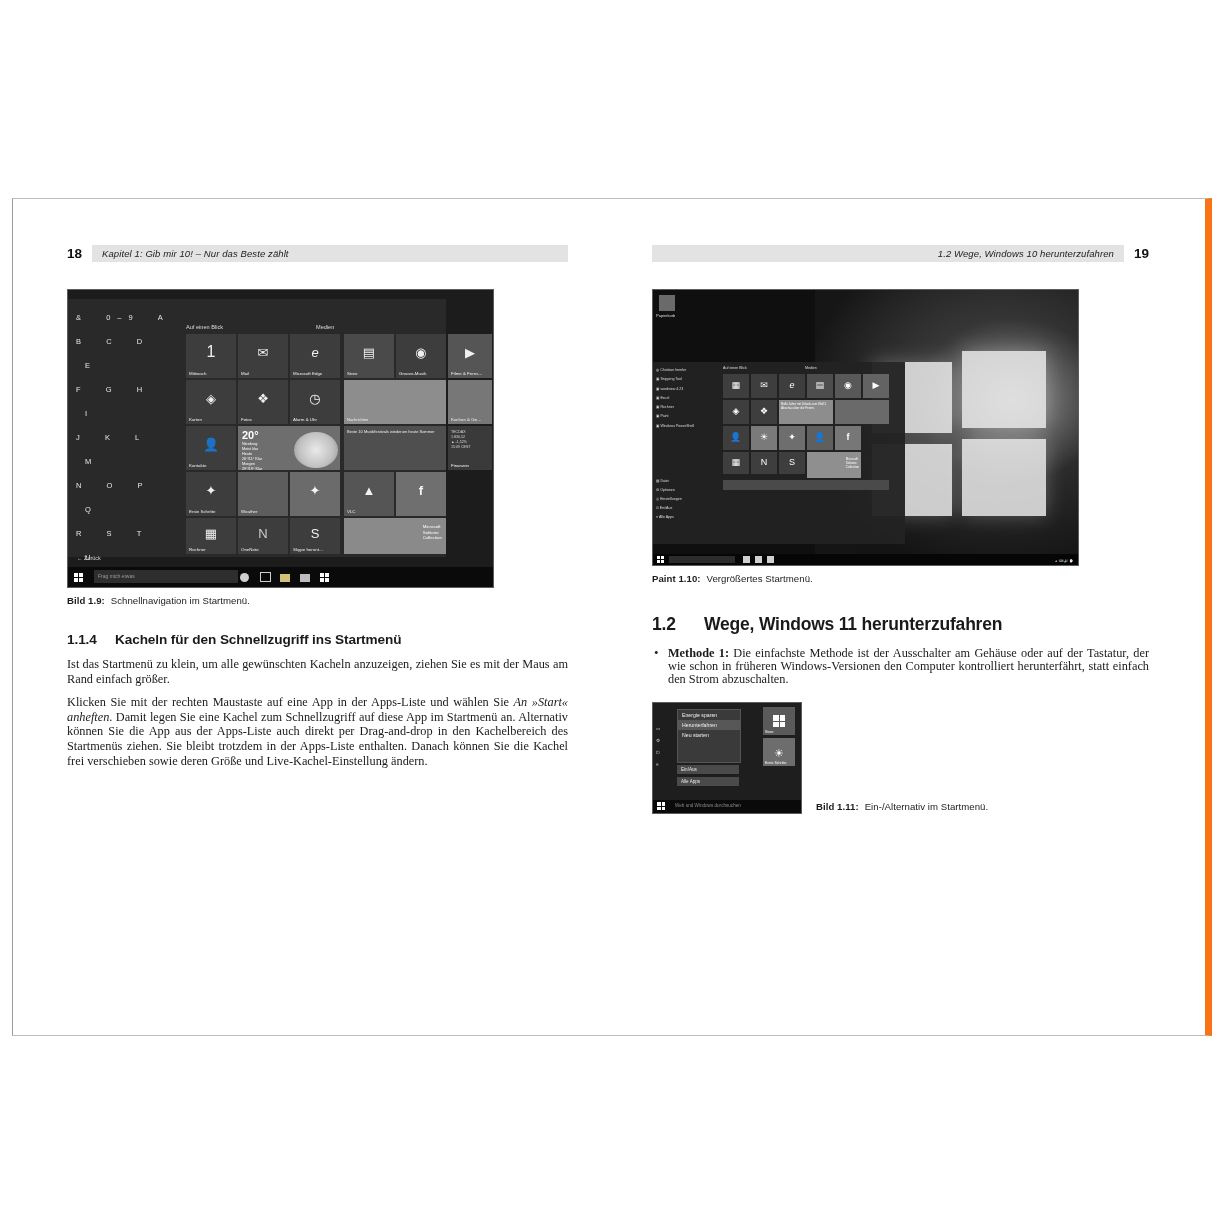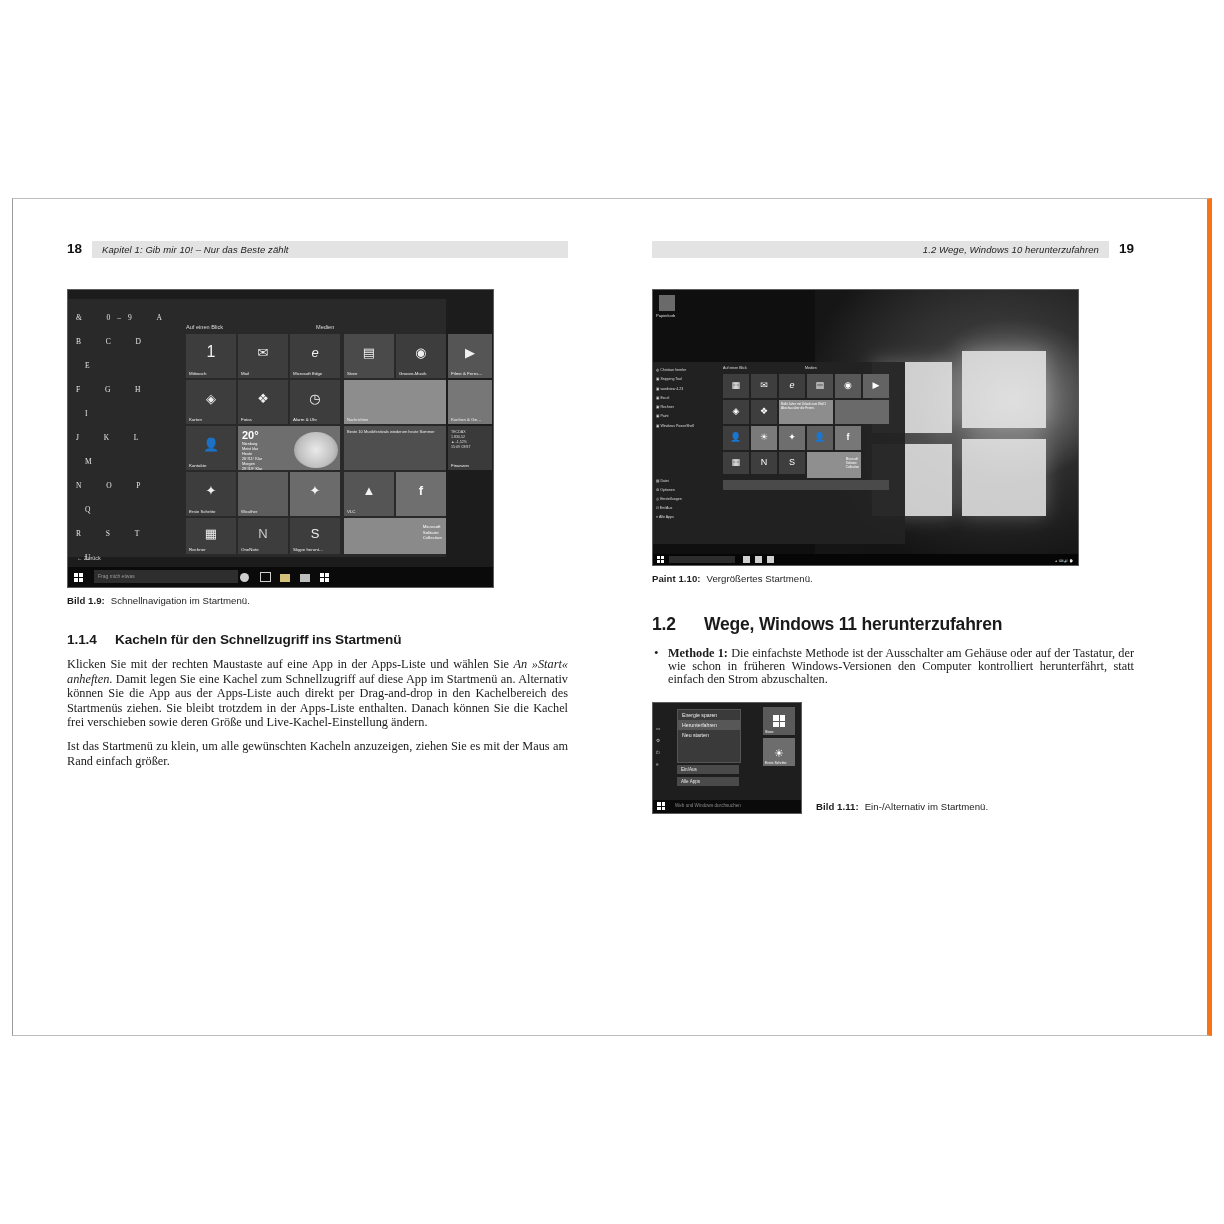--- a/index.html
+++ b/index.html
@@ -33,40 +33,41 @@
   }
   .page-left {
     width: 596px;
     border-left: 1px solid #9a9a9a;
     border-top: 1px solid #bdbdbd;
     border-bottom: 1px solid #bdbdbd;
     padding: 0 40px 0 54px;
   }
   .page-right {
     width: 604px;
-    border-right: 5px solid #f97316;
+    border-right: 7px solid #f97316;
     border-top: 1px solid #bdbdbd;
     border-bottom: 1px solid #bdbdbd;
-    padding: 0 73px 0 44px;
+    padding: 0 56px 0 44px;
   }
   .gutter {
     position: absolute;
     left: 596px;
     top: 0;
     width: 8px;
     height: 100%;
     background: linear-gradient(to right, #ffffff 0%, #d8d8d8 35%, #9e9e9e 50%, #d8d8d8 65%, #ffffff 100%);
   }
 
   
   .runhead {
     position: relative;
     margin-top: 42px;
     height: 24px;
     display: flex;
+    align-items: center;
   }
   .runhead .band {
     background: #e3e3e3;
     height: 17px;
     flex: 1;
     display: flex;
     align-items: center;
     font-style: italic;
     font-size: 9.5px;
     color: #222;
@@ -182,21 +183,20 @@
     opacity: 0.97;
   }
   .sm9 .alpha {
     position: absolute;
     left: 8px; top: 16px;
     width: 96px;
     color: #e6e6e6;
     font-size: 7.5px;
     line-height: 24px;
     letter-spacing: 7px;
-    font-family: Liberation Serif, serif;
   }
   .sm9 .colhead {
     position: absolute;
     color: #dcdcdc;
     font-size: 5.6px;
   }
   .sm9 .tile {
     position: absolute;
     background: #3d3d3d;
     color: #f0f0f0;
@@ -512,29 +512,29 @@
     </div>
 
     <div class="caption">
       <b>Bild 1.9:</b><span class="cap-text">Schnellnavigation im Startmenü.</span>
     </div>
 
     <h3 class="sub">
       <span class="num">1.1.4</span><span>Kacheln für den Schnellzugriff ins Startmenü</span>
     </h3>
 
+    <p class="body">Ist das Startmenü zu klein, um alle gewünschten Kacheln anzuzeigen, ziehen Sie es mit der Maus am Rand einfach größer.</p>
     <p class="body">
       Klicken Sie mit der rechten Maustaste auf eine App in der Apps-Liste und wählen
       Sie <i>An »Start« anheften</i>. Damit legen Sie eine Kachel zum Schnellzugriff auf diese
       App im Startmenü an. Alternativ können Sie die App aus der Apps-Liste auch direkt
       per Drag-and-drop in den Kachelbereich des Startmenüs ziehen. Sie bleibt trotzdem
       in der Apps-Liste enthalten. Danach können Sie die Kachel frei verschieben
       sowie deren Größe und Live-Kachel-Einstellung ändern.
     </p>
-    <p class="body">Ist das Startmenü zu klein, um alle gewünschten Kacheln anzuzeigen, ziehen Sie es mit der Maus am Rand einfach größer.</p>
 
   </div>
 
   <div class="gutter"></div>
 
   <div class="page page-right">
 
     <div class="runhead runhead-right">
       <div class="band">1.2  Wege, Windows 10 herunterzufahren</div>
       <div class="folio">19</div>

